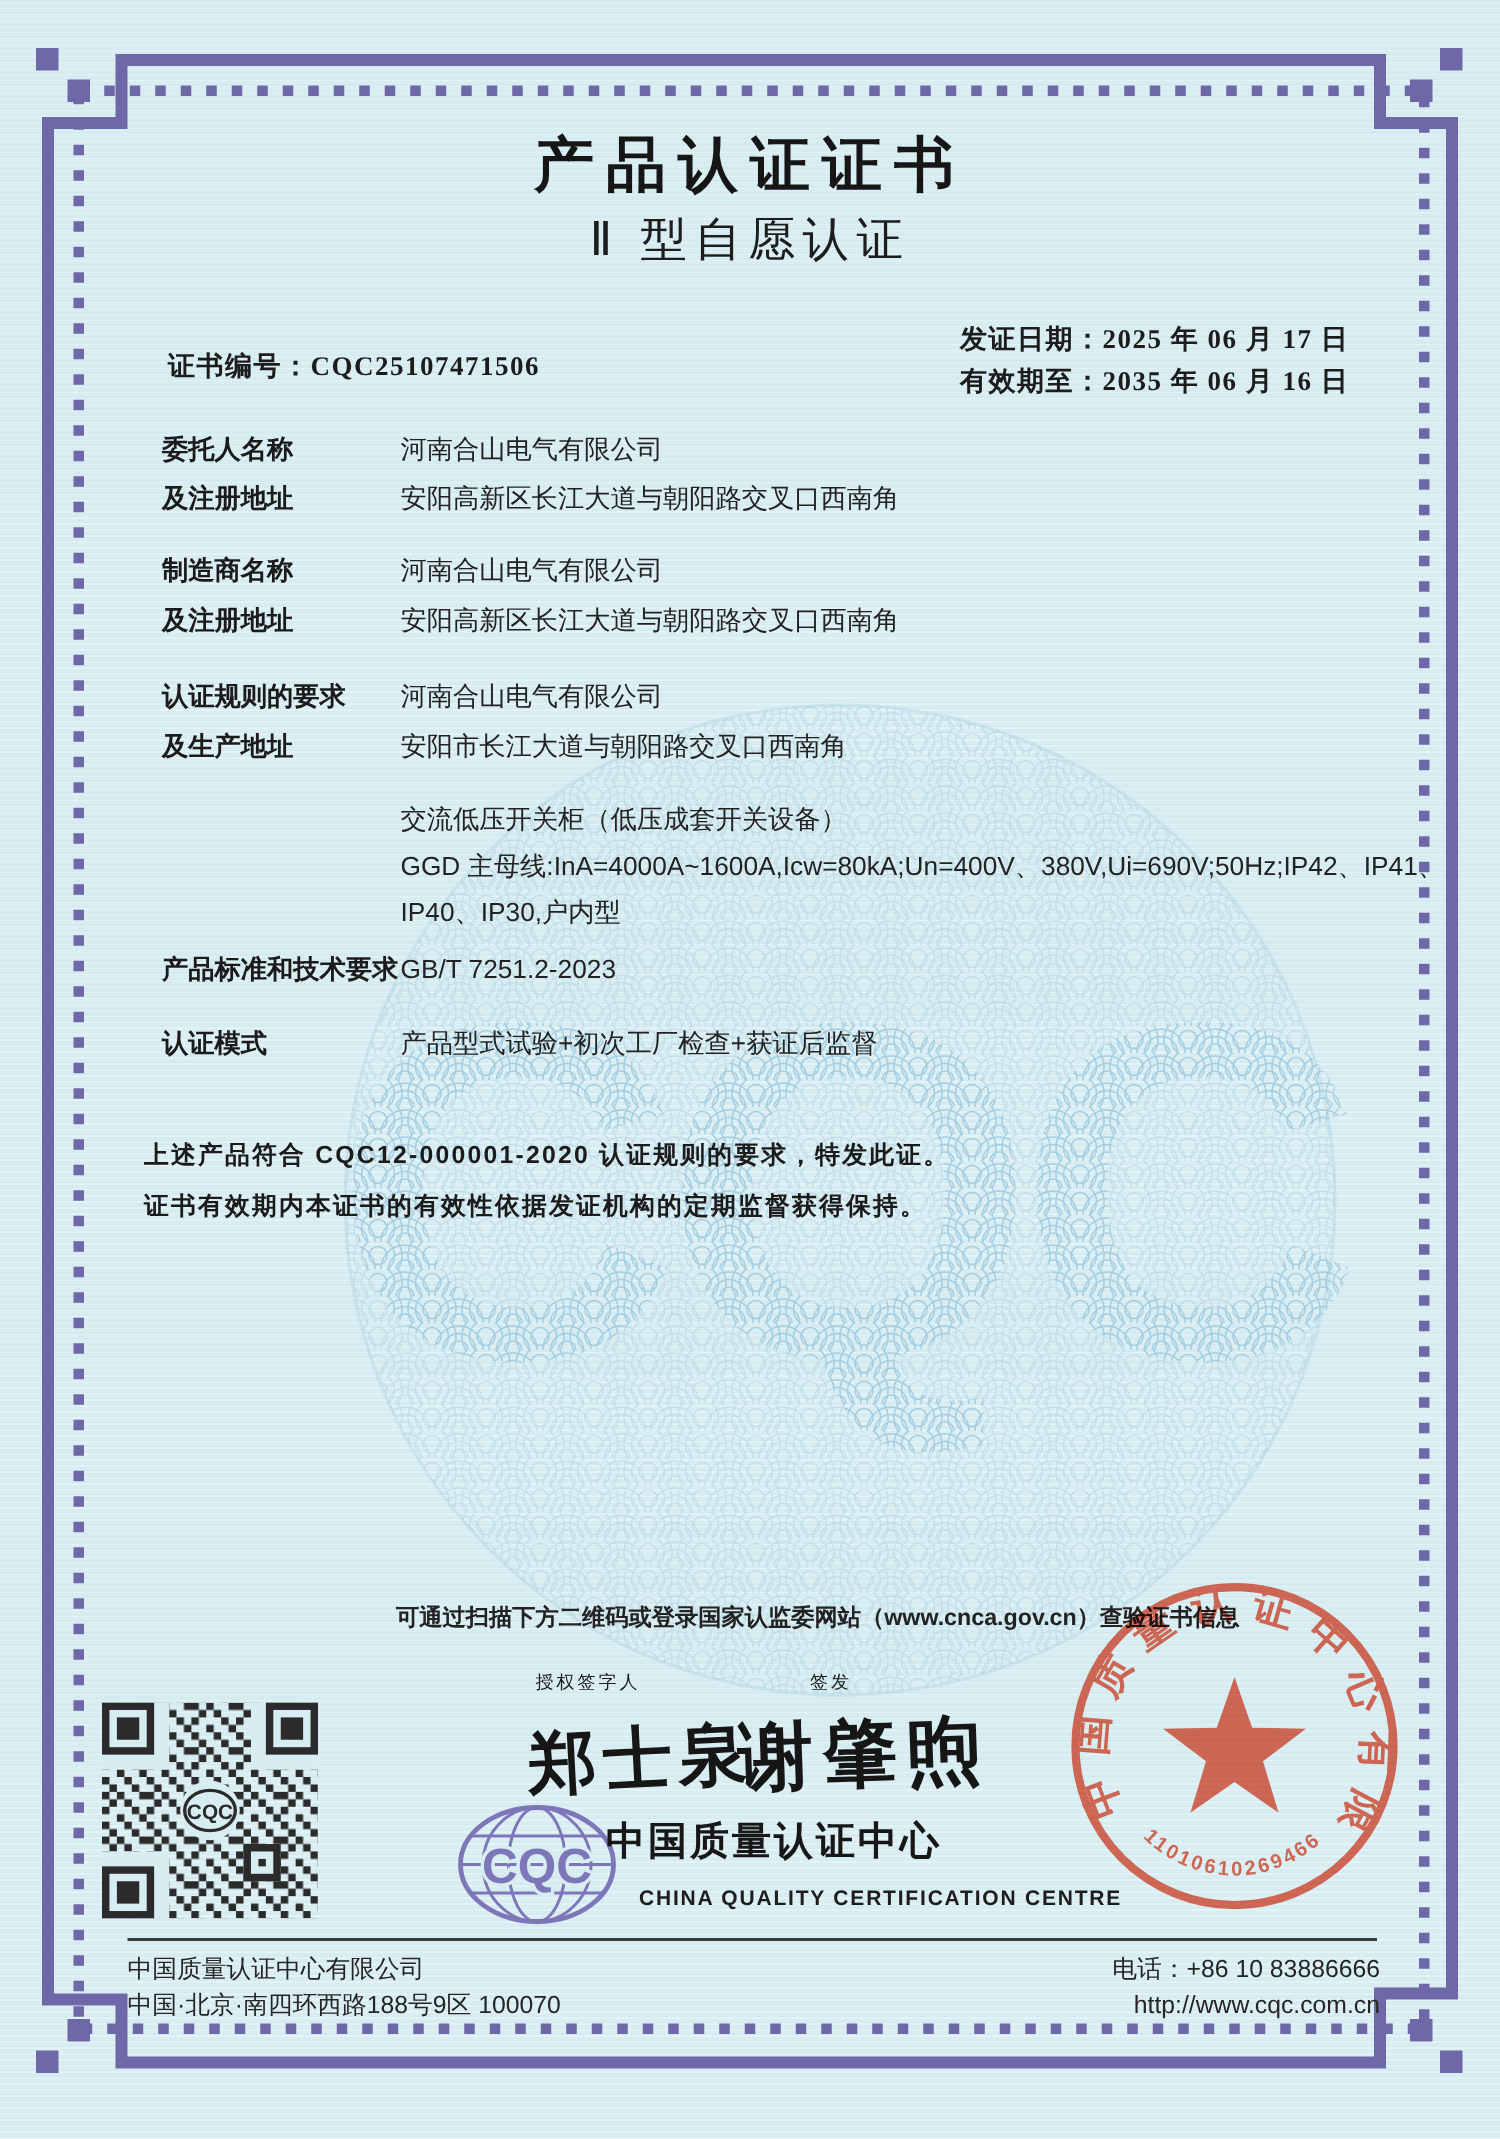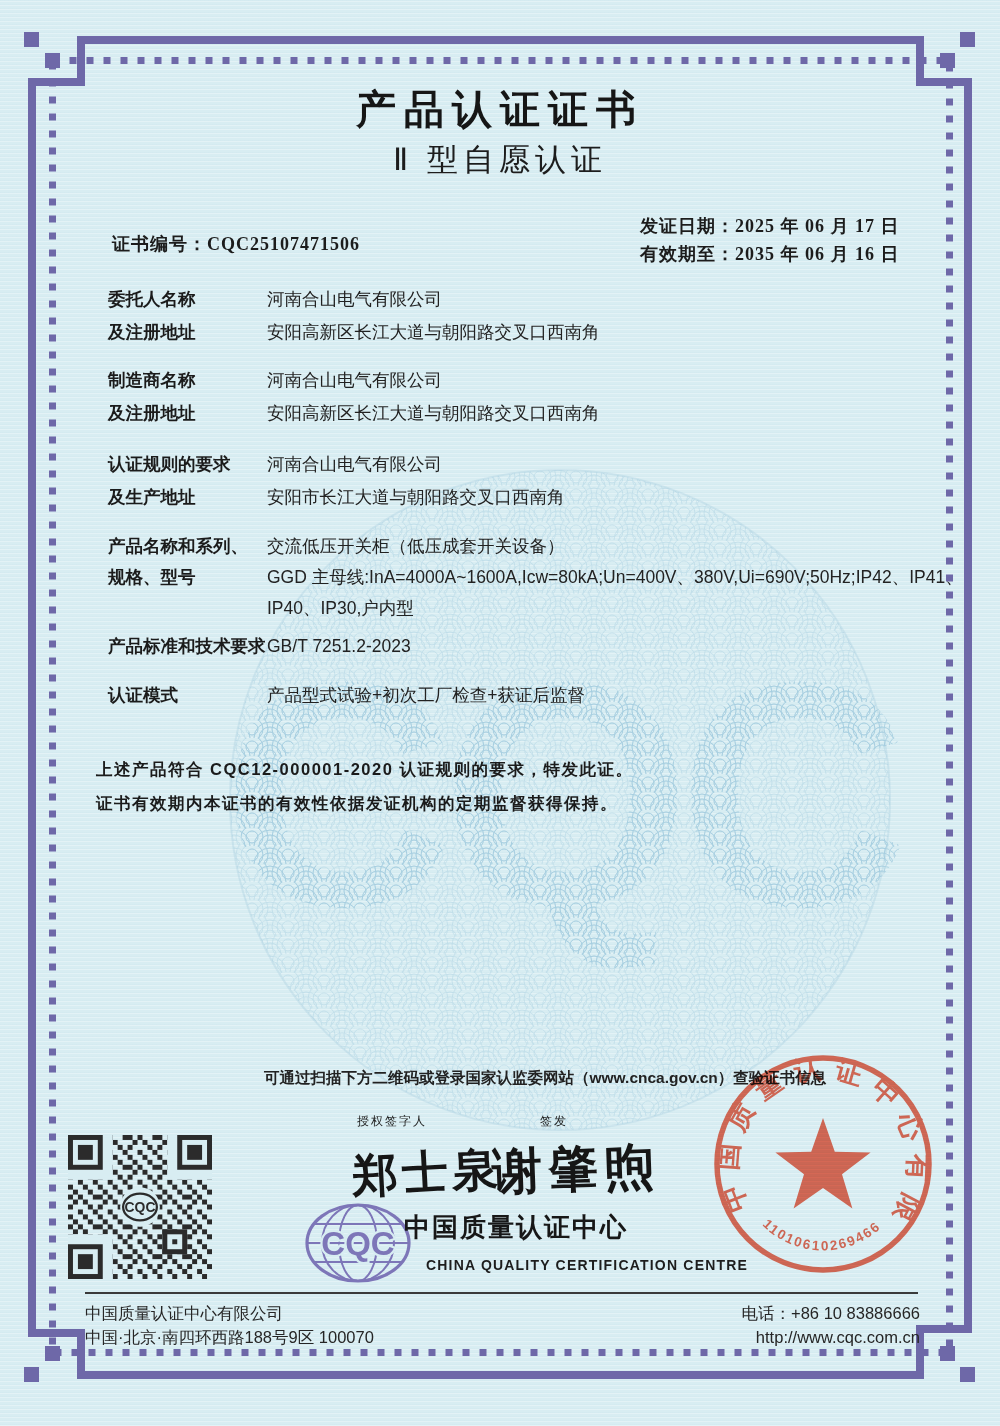--- a/index.html
+++ b/index.html
@@ -107,24 +107,20 @@
 
   <div class="abs lblcol" style="top:448px;">
     <div>认证规则的要求</div>
     <div>及生产地址</div>
   </div>
   <div class="abs valcol" style="top:448px;">
     <div>河南合山电气有限公司</div>
     <div>安阳市长江大道与朝阳路交叉口西南角</div>
   </div>
 
-  <div class="abs lblcol plbl" style="top:531px;">
-    <div>产品名称和系列、</div>
-    <div>规格、型号</div>
-  </div>
   <div class="abs valcol pval" style="top:531px;">
     <div>交流低压开关柜（低压成套开关设备）</div>
     <div>GGD 主母线:InA=4000A~1600A,Icw=80kA;Un=400V、380V,Ui=690V;50Hz;IP42、IP41、</div>
     <div>IP40、IP30,户内型</div>
   </div>
 
   <div class="abs lblcol" style="top:630px;">产品标准和技术要求</div>
   <div class="abs valcol" style="top:630px;">GB/T 7251.2-2023</div>
 
   <div class="abs lblcol" style="top:679px;">认证模式</div>

